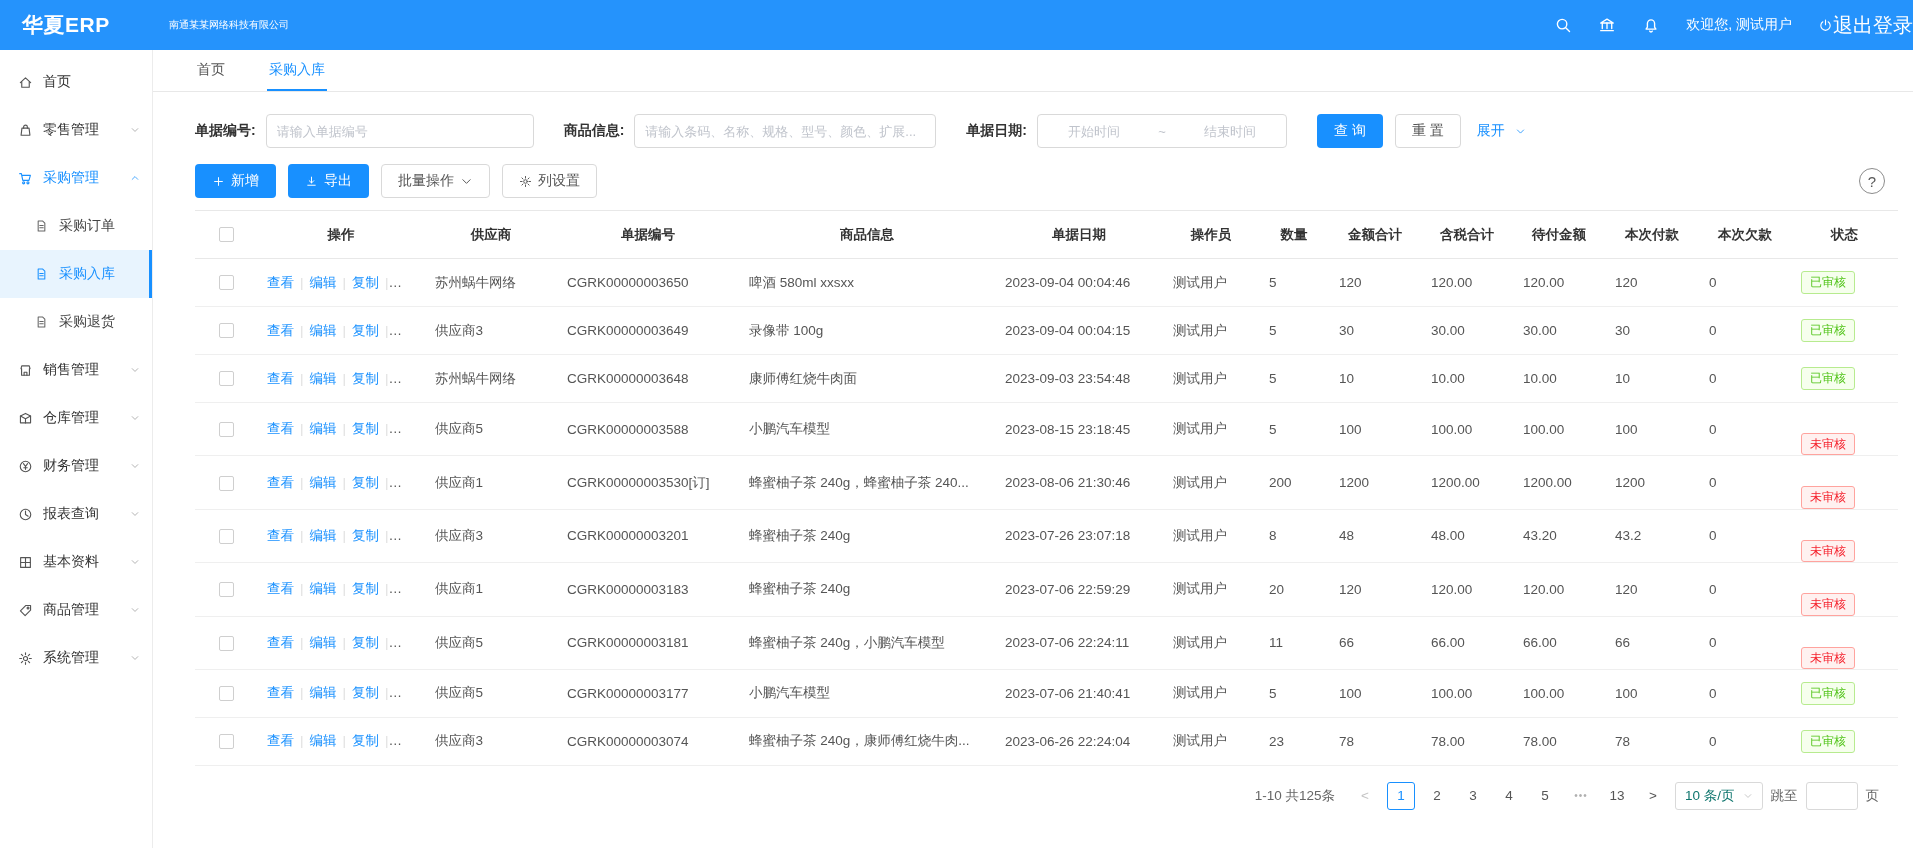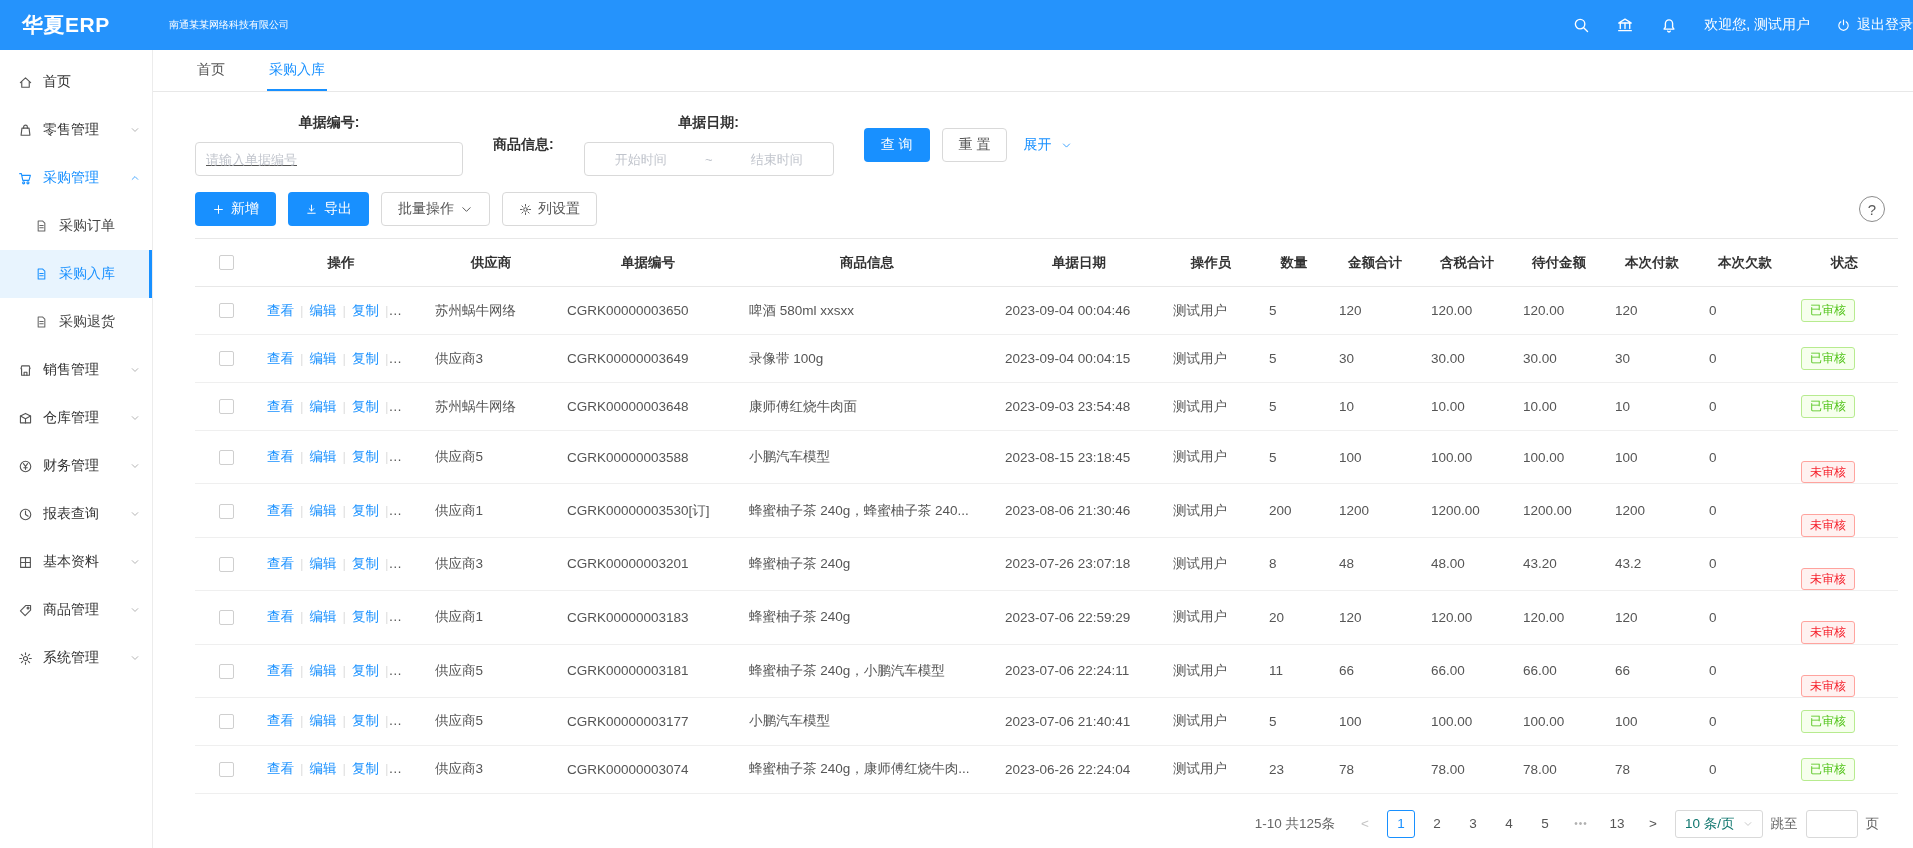--- a/index.html
+++ b/index.html
@@ -8,21 +8,21 @@
   .app { width:1913px; height:848px; overflow:hidden; display:flex; flex-direction:column; background:#fff; }
 
   
   .topbar { flex:0 0 50px; background:#2593fc; display:flex; align-items:center; color:#fff; }
   .logo { width:153px; padding-left:22px; font-size:21px; font-weight:bold; letter-spacing:.5px; }
   .company { font-size:10px; margin-left:16px; }
   .top-right { margin-left:auto; display:flex; align-items:center; gap:26px; }
   .top-icon { width:18px; height:18px; cursor:pointer; color:#fff; }
   .icon svg { width:100%; height:100%; display:block; }
   .welcome { font-size:14px; }
-  .logout { display:flex; align-items:center; gap:6px; cursor:pointer; font-size:14px; }
+  .logout { display:flex; align-items:center; cursor:pointer; font-size:20px; }
   .logout .top-icon { width:15px; height:15px; }
 
   
   .main { flex:1; display:flex; min-height:0; }
   .sidebar { flex:0 0 153px; border-right:1px solid #ececec; padding-top:8px; background:#fff; overflow:hidden; }
   .side-item, .side-sub { height:48px; display:flex; align-items:center; gap:10px; padding:0 12px 0 18px; cursor:pointer; color:#333; font-size:14px; }
   .side-ico { width:15px; height:15px; color:#555; flex:0 0 15px; }
   .side-caret { width:10px; height:10px; margin-left:auto; color:#999; flex:0 0 10px; }
   .side-item.parent-active { color:#1890ff; }
   .side-item.parent-active .side-ico, .side-item.parent-active .side-caret { color:#1890ff; }
@@ -33,23 +33,23 @@
 
   .content { flex:1; min-width:0; display:flex; flex-direction:column; overflow:hidden; }
 
   
   .tabbar { flex:0 0 42px; border-bottom:1px solid #e8e8e8; display:flex; align-items:stretch; padding-left:42px; gap:40px; }
   .tab { display:flex; align-items:center; color:#555; cursor:pointer; border-bottom:2px solid transparent; padding:0 2px; }
   .tab.active { color:#1890ff; border-bottom-color:#1890ff; }
 
   
   .filters { display:flex; align-items:center; padding:22px 28px 4px 42px; }
-  .fgroup { display:flex; align-items:center; gap:10px; margin-right:30px;flex-direction:column; }
+  .fgroup { display:flex; align-items:center; gap:10px; margin-right:30px; }
   .flabel { font-weight:bold; color:#333; white-space:nowrap; }
-  .finput { height:34px; border:1px solid #d9d9d9; border-radius:4px; padding:8px 10px; font-size:13px; color:#555; outline:none; font-family:inherit;text-decoration:underline; }
+  .finput { height:34px; border:1px solid #d9d9d9; border-radius:4px; padding:8px 10px; font-size:13px; color:#555; outline:none; font-family:inherit; }
   .finput::placeholder { color:#c0c4cc; }
   .input-billno { width:268px; }
   .input-product { width:302px; }
   .date-group { display:flex; align-items:center; height:34px; border:1px solid #d9d9d9; border-radius:4px; padding:0 6px; width:250px; justify-content:space-between; }
   .date-input { border:none; width:100px; text-align:center; font-size:13px; outline:none; font-family:inherit; color:#555; }
   .date-input::placeholder { color:#c0c4cc; }
   .tilde { color:#c0c4cc; font-size:13px; }
   .btn { height:34px; border-radius:4px; padding:0 16px; font-size:14px; cursor:pointer; border:1px solid transparent; display:inline-flex; align-items:center; gap:6px; background:#fff; font-family:inherit; }
   .btn-primary { background:#1890ff; color:#fff; }
   .btn-default { border-color:#d9d9d9; color:#555; }
@@ -319,20 +319,21 @@
           <div class="tab active">采购入库</div>
         </div>
 
       <div class="filters">
         <div class="fgroup">
           <span class="flabel">单据编号:</span>
           <input class="finput input-billno" placeholder="请输入单据编号" style="">
         </div>
         <div class="fgroup">
           <span class="flabel">商品信息:</span>
+          <input class="finput input-product" placeholder="请输入条码、名称、规格、型号、颜色、扩展..." style="">
         </div>
         <div class="fgroup">
           <span class="flabel">单据日期:</span>
           <div class="date-group">
             <input class="date-input" placeholder="开始时间" style="">
             <span class="tilde">~</span>
             <input class="date-input" placeholder="结束时间" style="">
           </div>
         </div>
         <button class="btn btn-primary">查 询</button>

